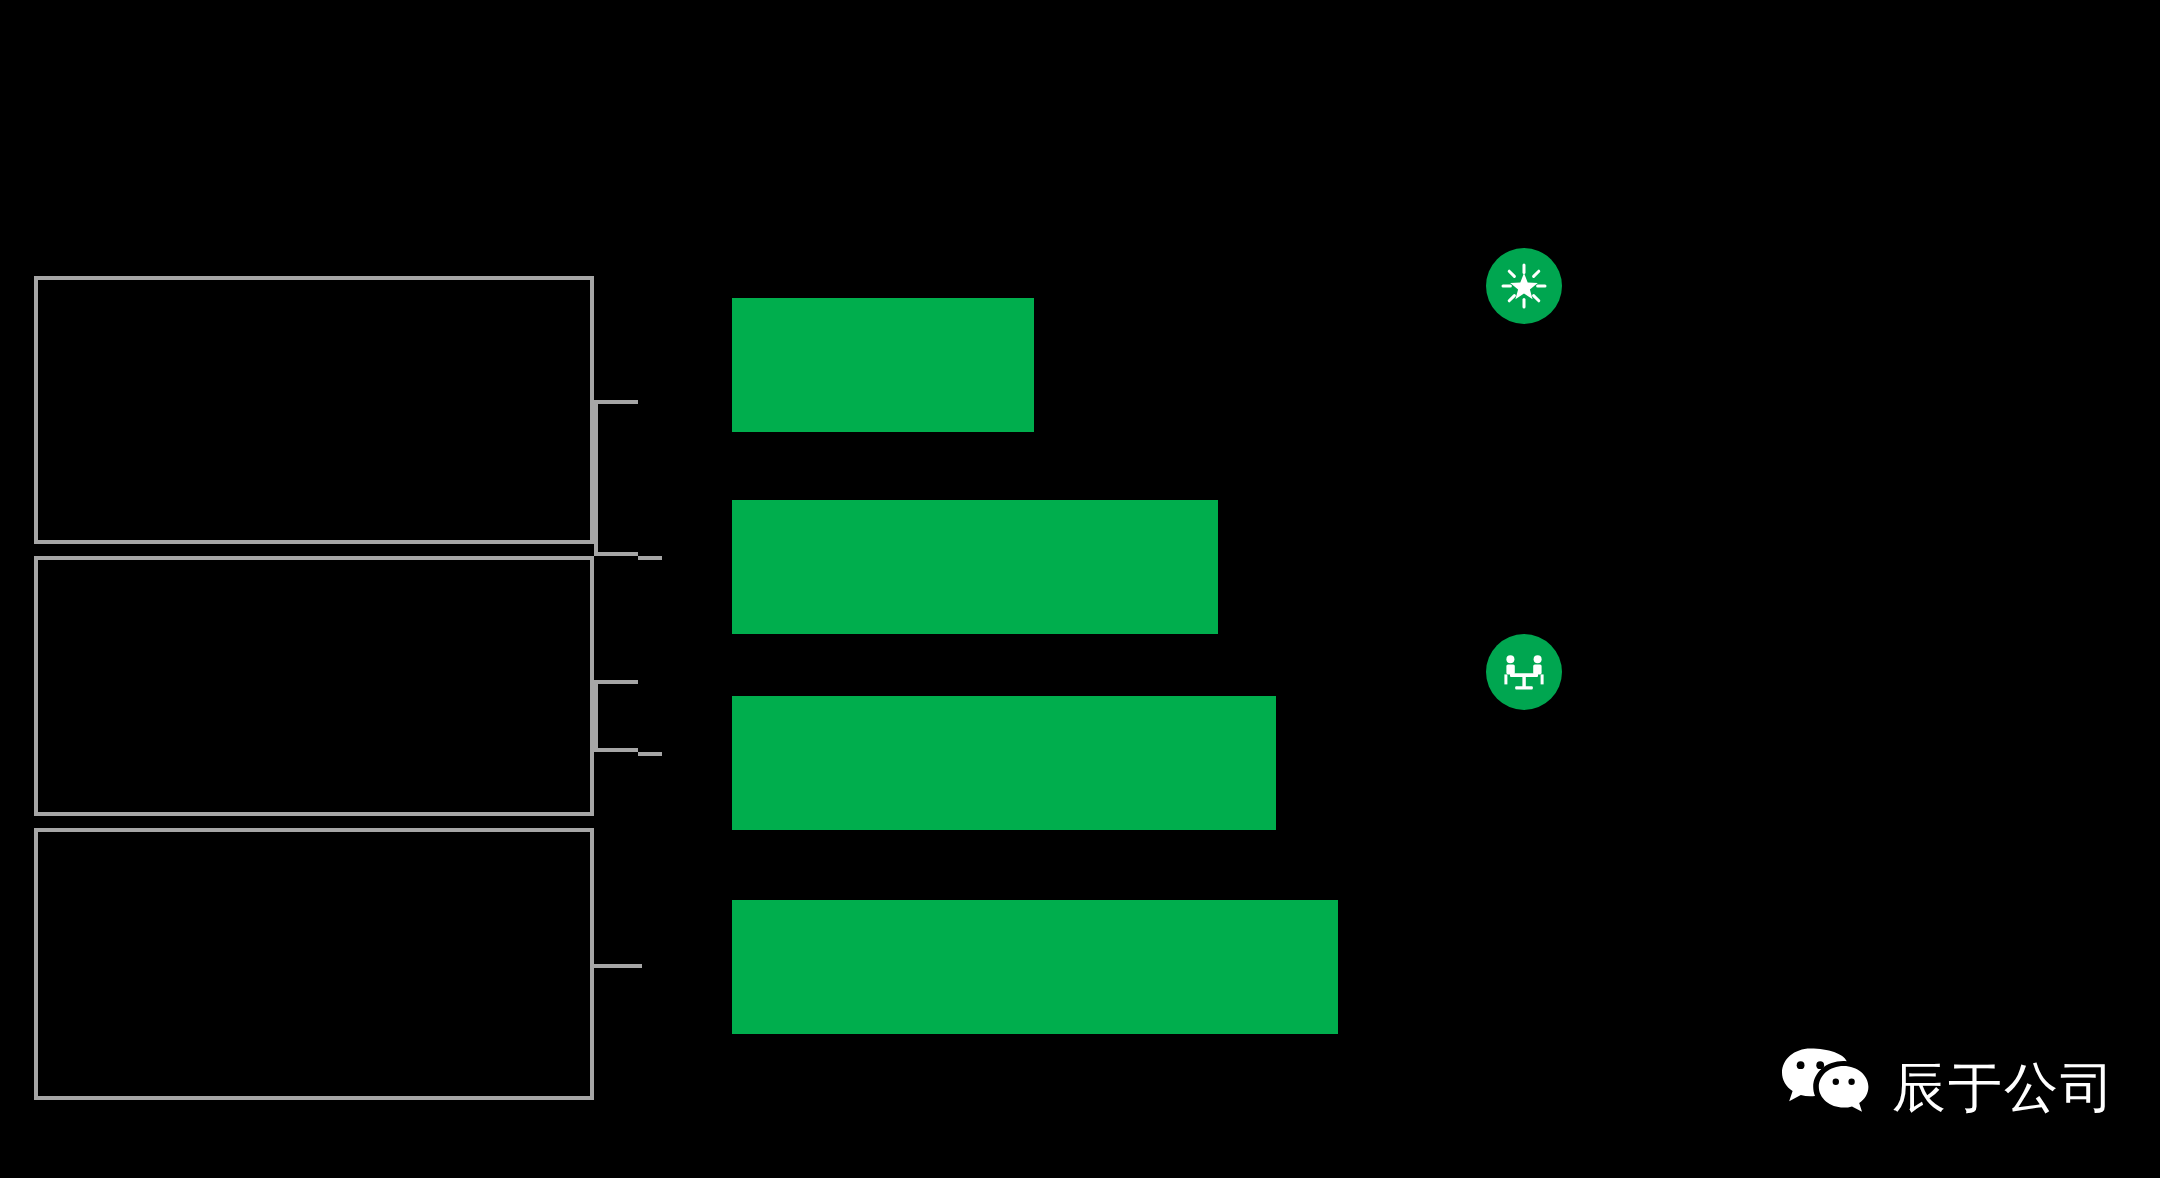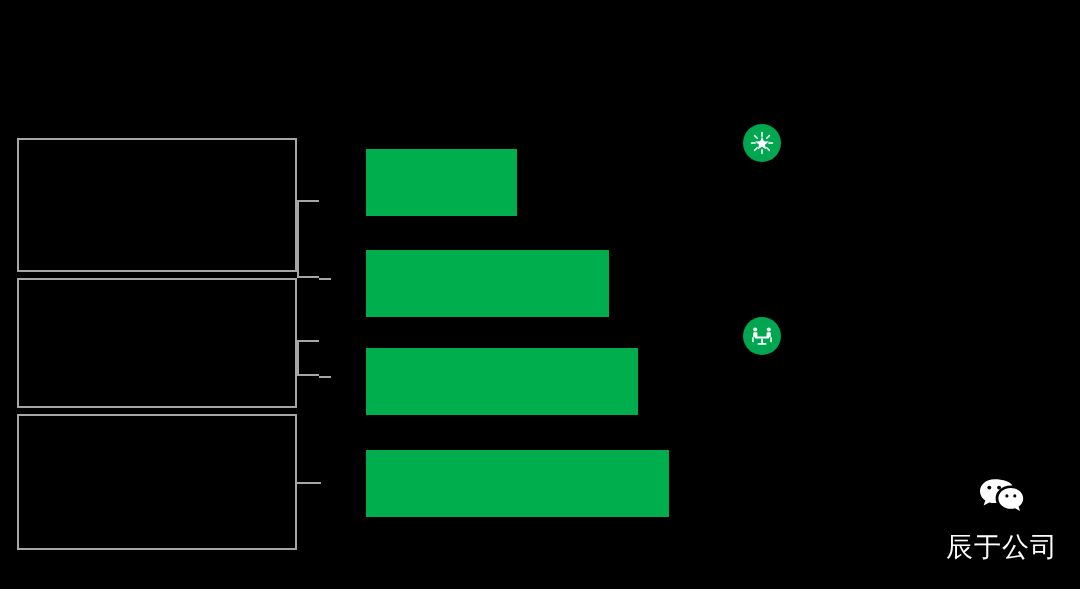--- a/index.html
+++ b/index.html
@@ -86,21 +86,20 @@
   }
 
   
   #watermark {
     position: absolute;
     right: 22px;
     bottom: 24px;
     display: flex;
     align-items: center;
     gap: 10px;
-    flex-direction: column;
   }
   #watermark .wm-text {
     color: #ffffff;
     font-size: 27px;
     letter-spacing: 1px;
     font-family: "DejaVu Sans", sans-serif;
   }
 </style>
 </head>
 <body>

